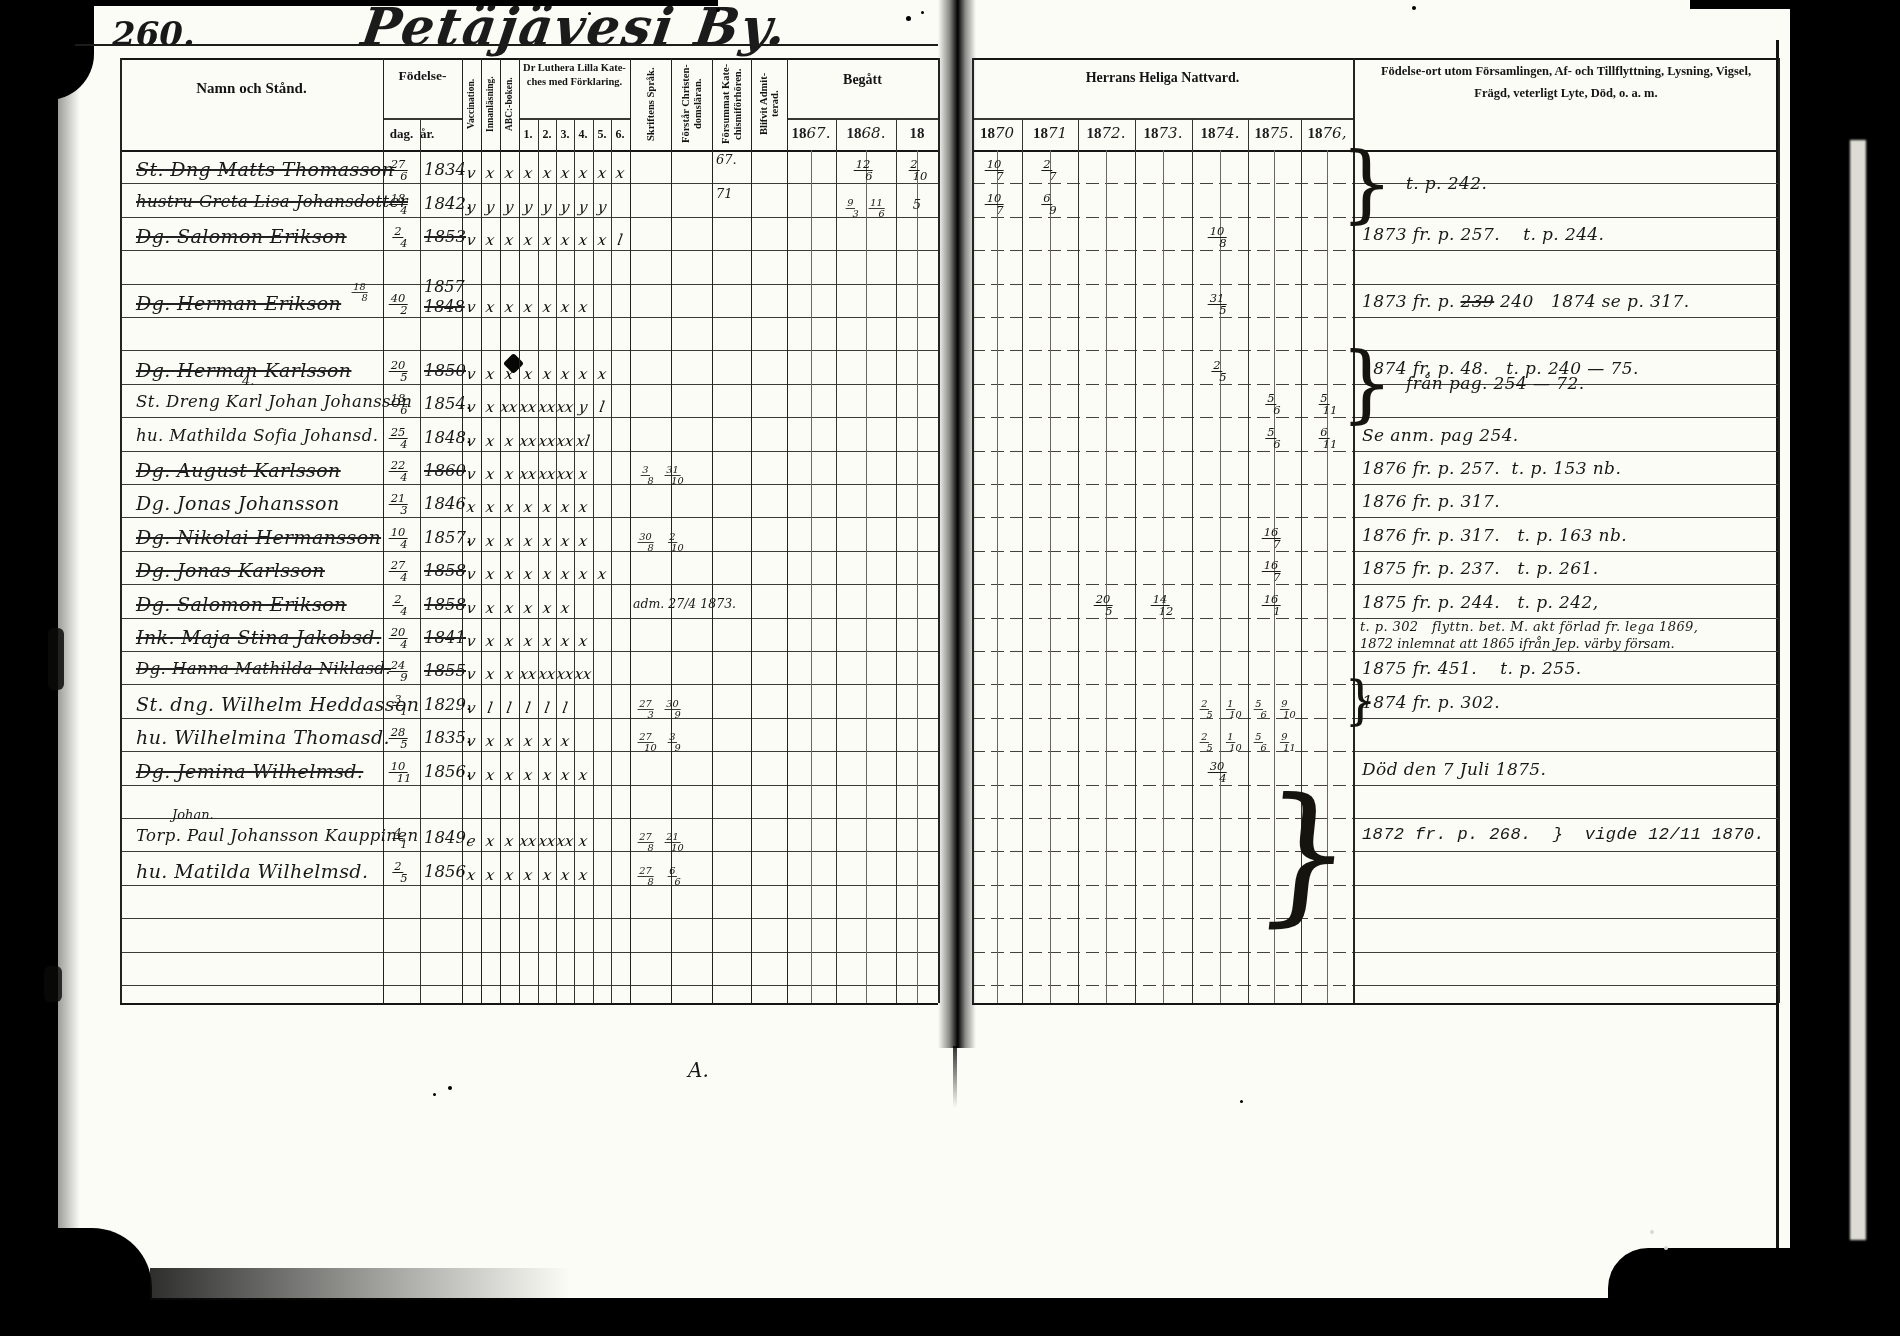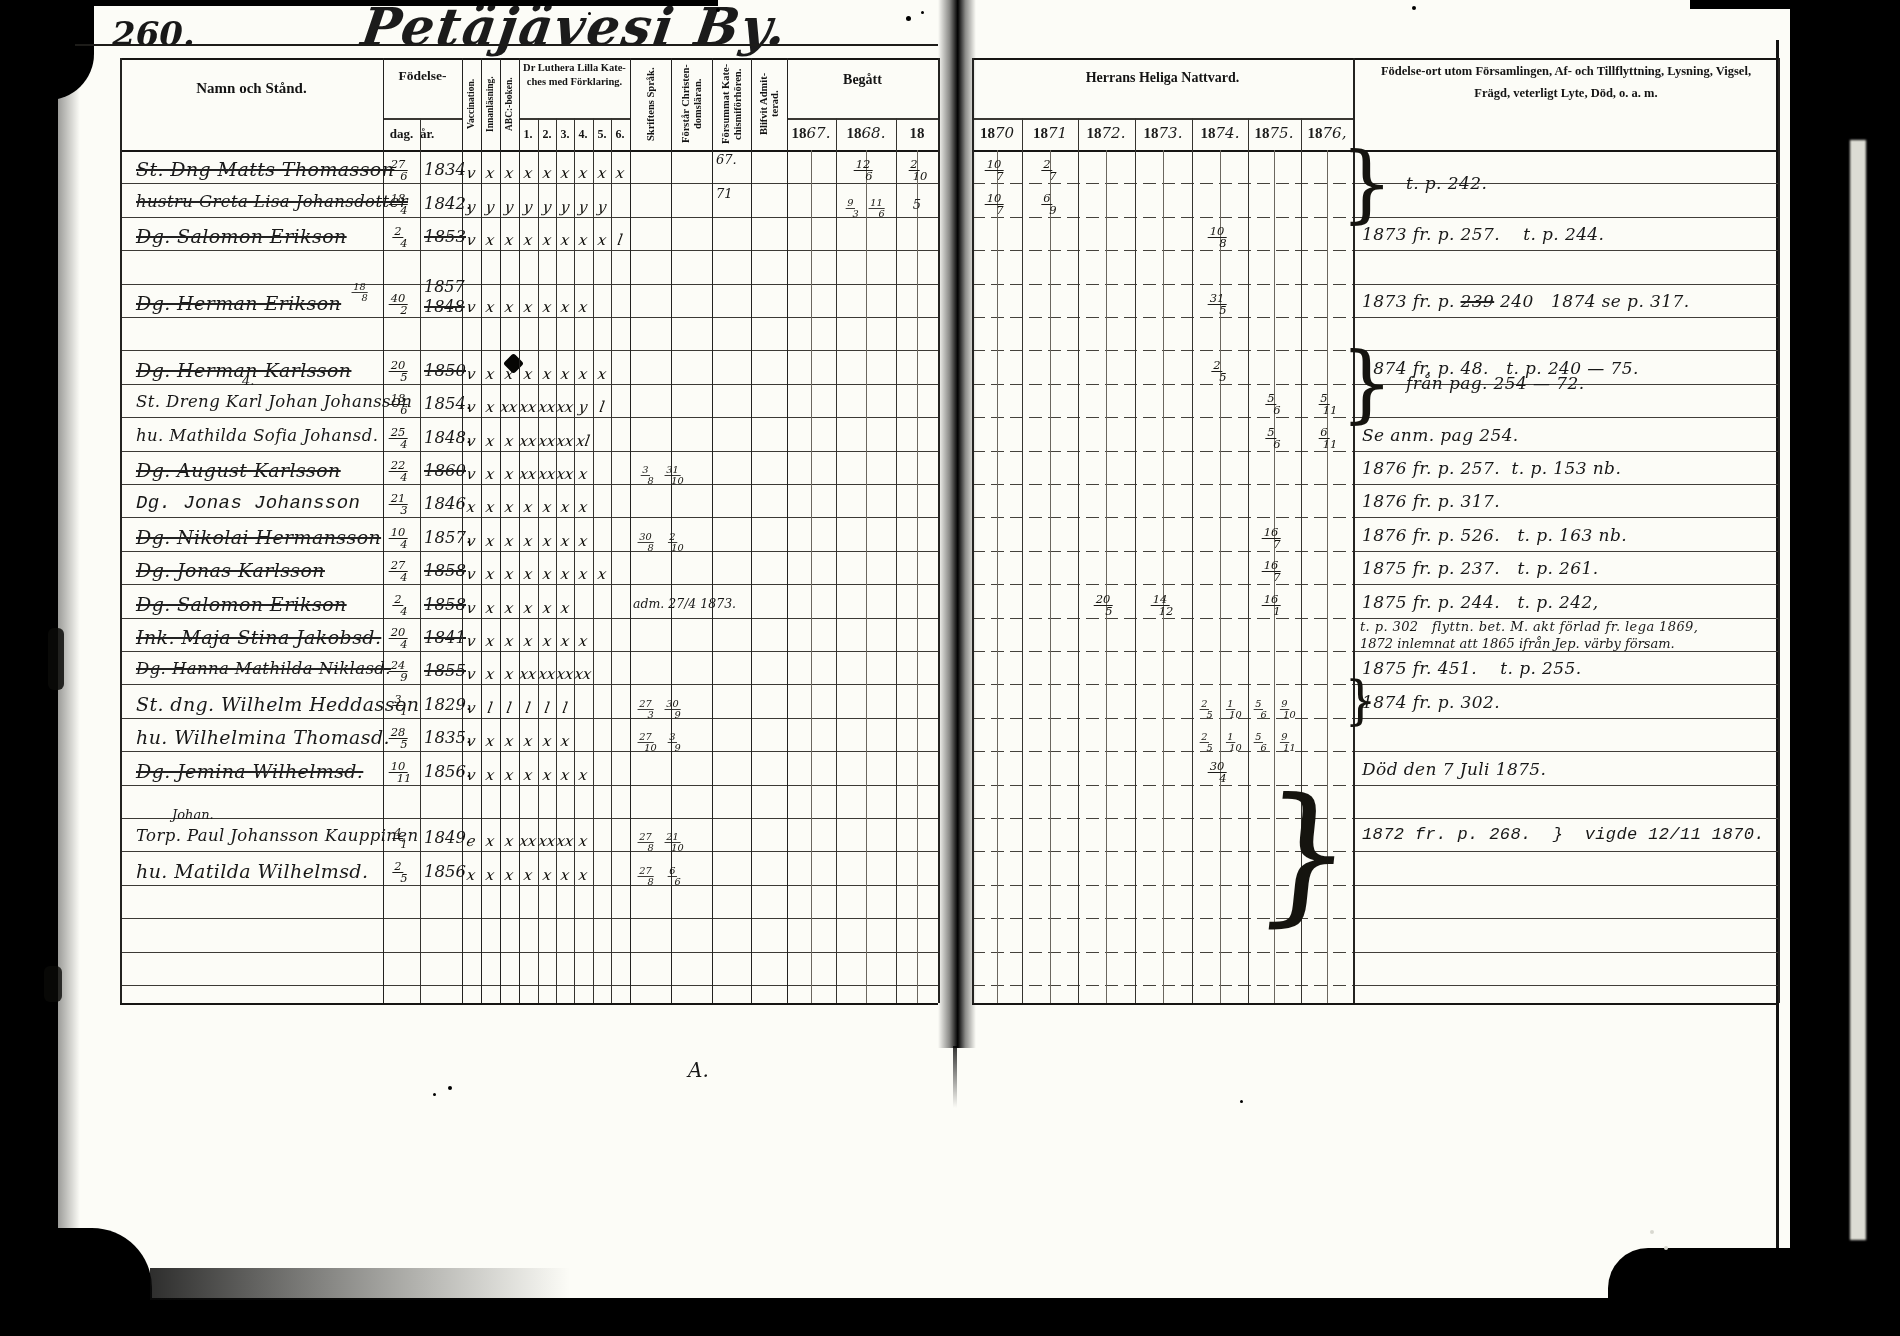--- a/index.html
+++ b/index.html
@@ -402,21 +402,21 @@
     <div class="mark" style="left: 565px; top: 465px;">xx</div>
     <div class="mark" style="left: 583px; top: 465px;">x</div>
     <div class="frac" style="left: 648px; top: 464px; transform: translateX(-50%) scale(0.85);">
       <span class="top">3</span>
       <span class="bot">8</span>
     </div>
     <div class="frac" style="left: 675px; top: 464px; transform: translateX(-50%) scale(0.85);">
       <span class="top">31</span>
       <span class="bot">10</span>
     </div>
-    <div class="name hw" style="position: absolute; left: 136px; top: 492.4px; font-size: 19px; width: 246px; font-family: Liberation Mono, monospace;">Dg. Jonas Johansson</div>
+    <div class="name hw" style="position: absolute; left: 136px; top: 492.4px; font-size: 19px; width: 246px;">Dg. Jonas Johansson</div>
     <div class="frac" style="left: 401px; top: 493.4px; transform: translateX(-50%);">
       <span class="top">21</span>
       <span class="bot">3</span>
     </div>
     <div class="hw" style="position: absolute; left: 424px; top: 494.4px; font-size: 16.5px;">1846</div>
     <div class="mark" style="left: 471px; top: 498.4px;">x</div>
     <div class="mark" style="left: 490px; top: 498.4px;">x</div>
     <div class="mark" style="left: 509px; top: 498.4px;">x</div>
     <div class="mark" style="left: 528px; top: 498.4px;">x</div>
     <div class="mark" style="left: 547px; top: 498.4px;">x</div>
@@ -651,21 +651,21 @@
     <div class="ann hw" style="left: 1406px; top: 172.8px;"><span>t. p. 242.</span></div>
     <div class="brace" style="position: absolute; left: 1340px; top: 146px; font-size: 84px; line-height: 74.8px;">}</div>
     <div class="ann hw" style="left: 1362px; top: 224.2px;"><span>1873 fr. p. 257.    t. p. 244.</span></div>
     <div class="ann hw" style="left: 1362px; top: 291px;"><span>1873 fr. p. </span><span class="st">239</span><span> 240   1874 se p. 317.</span></div>
     <div class="ann hw" style="left: 1362px; top: 357.8px;"><span>1874 fr. p. 48.   t. p. 240 — 75.</span></div>
     <div class="ann hw" style="left: 1406px; top: 373.2px;"><span>från pag. 254 — 72.</span></div>
     <div class="brace" style="position: absolute; left: 1340px; top: 346.4px; font-size: 84px; line-height: 74.8px;">}</div>
     <div class="ann hw" style="left: 1362px; top: 424.6px;"><span>Se anm. pag 254.</span></div>
     <div class="ann hw" style="left: 1362px; top: 458px; font-style: italic;"><span>1876 fr. p. 257.  t. p. 153 nb.</span></div>
     <div class="ann hw" style="left: 1362px; top: 491.4px;"><span>1876 fr. p. 317.</span></div>
-    <div class="ann hw" style="left: 1362px; top: 524.8px;"><span>1876 fr. p. 526.   t. p. 163 nb.</span></div>
+    <div class="ann hw" style="left: 1362px; top: 524.8px;"><span>1876 fr. p. 317.   t. p. 163 nb.</span></div>
     <div class="ann hw" style="left: 1362px; top: 558.2px;"><span>1875 fr. p. 237.   t. p. 261.</span></div>
     <div class="ann hw" style="left: 1362px; top: 591.6px;"><span>1875 fr. p. 244.   t. p. 242,</span></div>
     <div class="ann hw" style="font-size: 13px; left: 1360px; top: 619px;"><span>t. p. 302   flyttn. bet. M. akt förlad fr. lega 1869,</span></div>
     <div class="hw" style="position: absolute; left: 1360px; top: 636px; font-size: 13px; white-space: pre;">1872 inlemnat att 1865 ifrån Jep. värby försam.</div>
     <div class="ann hw" style="left: 1362px; top: 658.4px;"><span>1875 fr. 451.    t. p. 255.</span></div>
     <div class="ann hw" style="left: 1362px; top: 691.8px;"><span>1874 fr. p. 302.</span></div>
     <div class="brace" style="position: absolute; left: 1344px; top: 673.8px; font-size: 52px; line-height: 52px;">}</div>
     <div class="ann hw" style="left: 1362px; top: 758.6px;"><span>Död den 7 Juli 1875.</span></div>
     <div class="ann hw" style="left: 1362px; top: 825.4px; font-family: Liberation Mono, monospace;"><span>1872 fr. p. 268.  }  vigde 12/11 1870.</span></div>
     <div class="brace" style="position: absolute; left: 1258px; top: 778px; font-size: 150px; line-height: 150px; transform: skewX(-6deg);">}</div>

